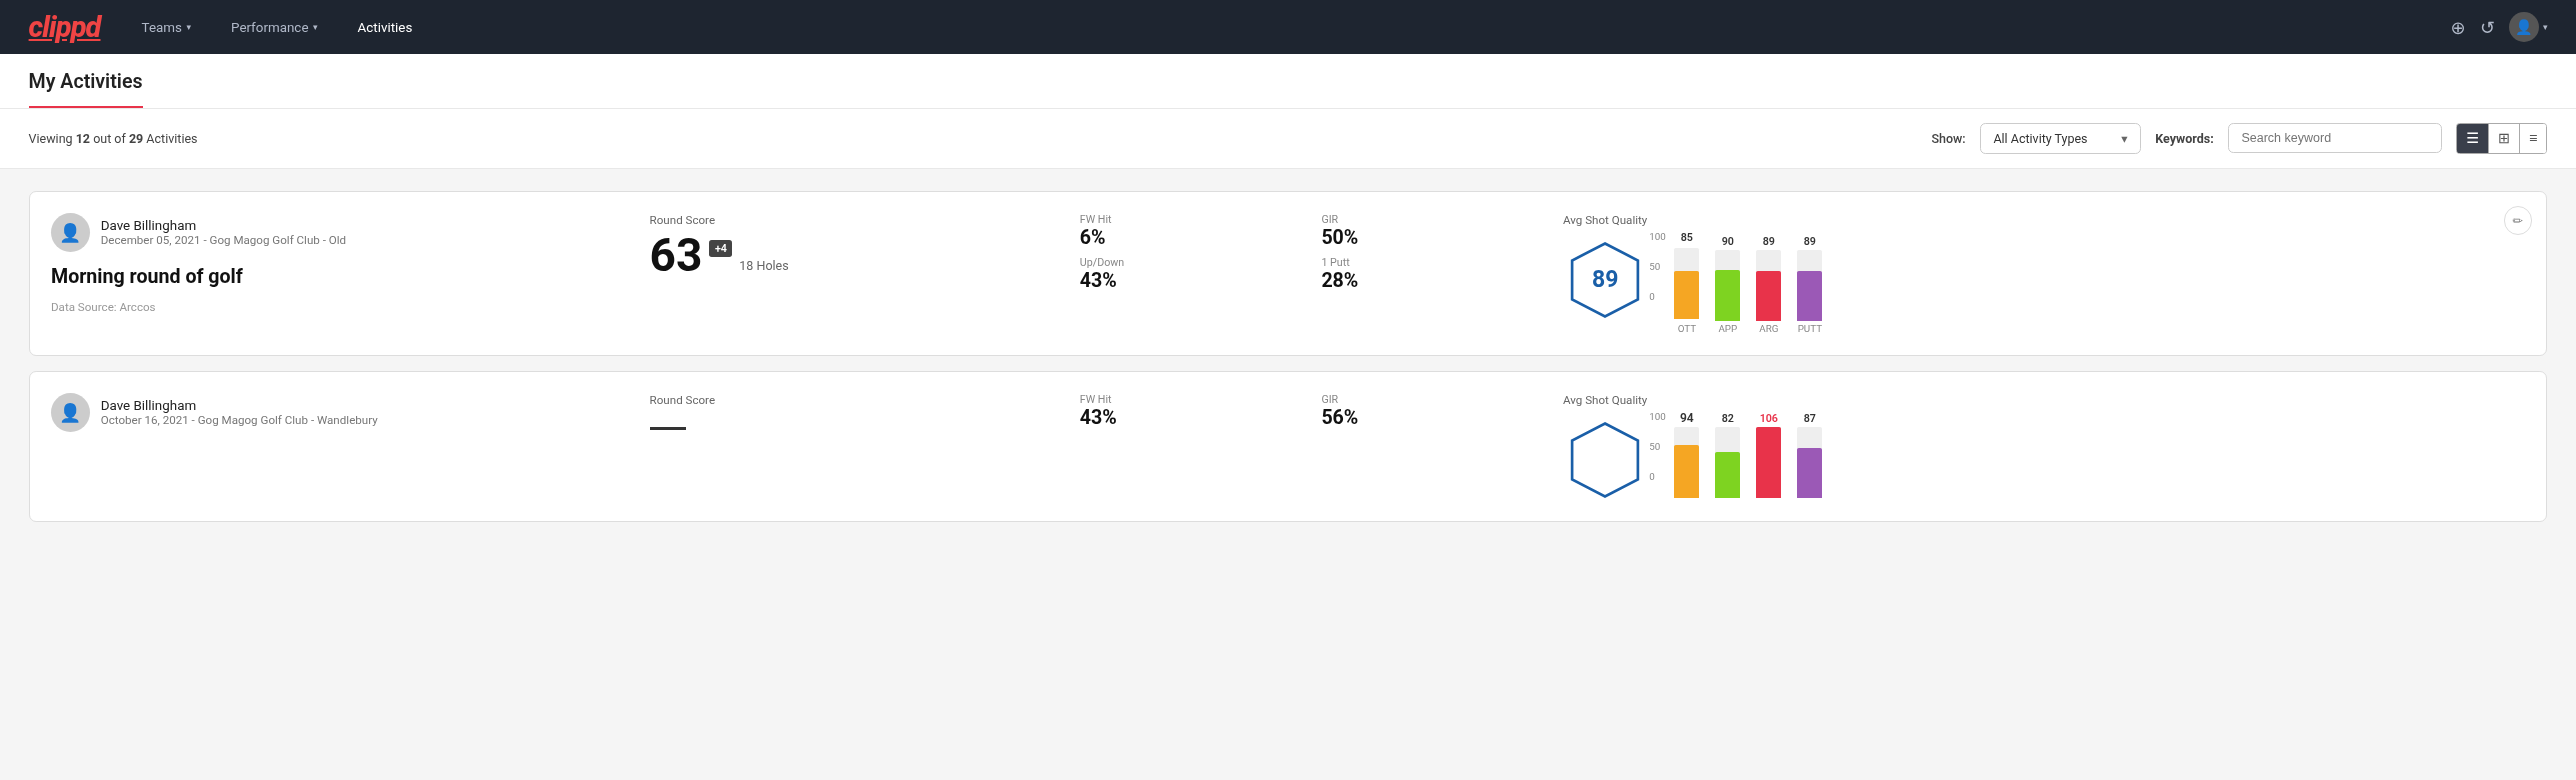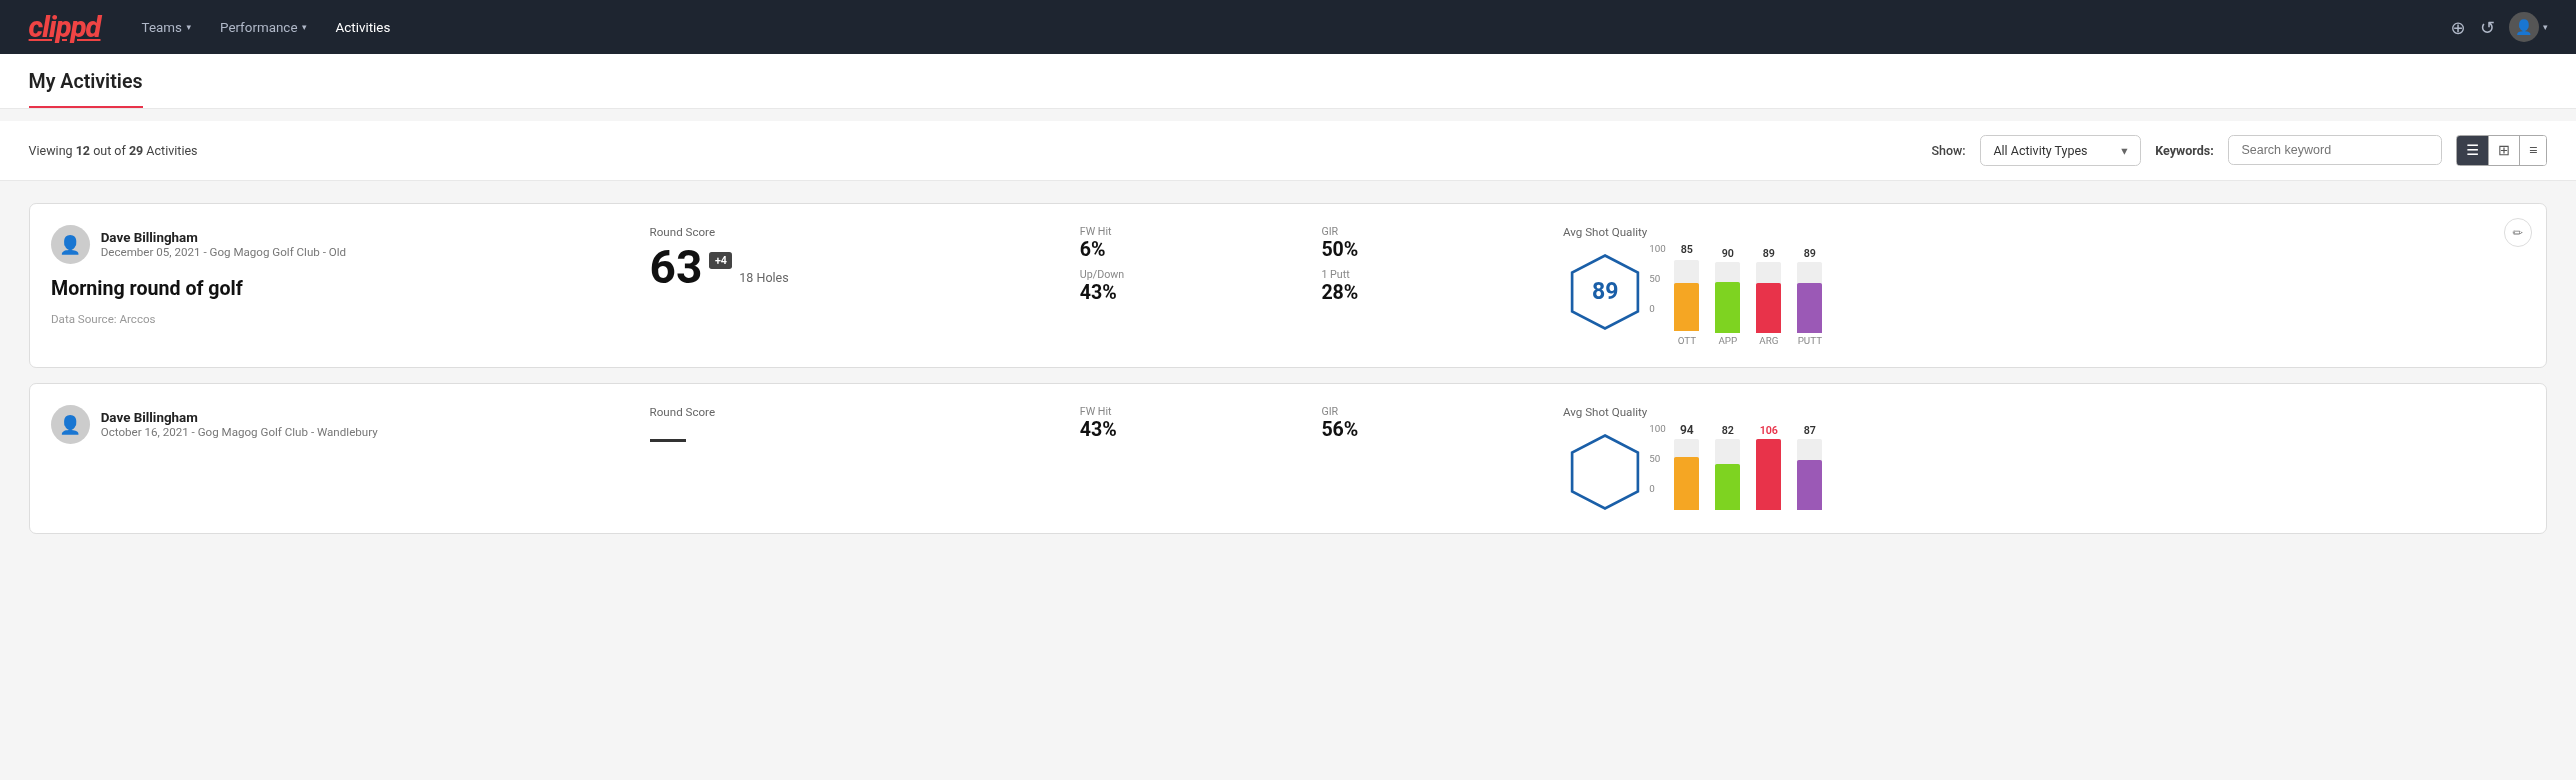--- a/index.html
+++ b/index.html
@@ -18,21 +18,21 @@
       color: #ef4444;
       font-size: 29px;
       font-weight: 800;
       letter-spacing: -0.9px;
       font-style: italic;
       text-decoration: underline;
     }
     .nav-items {
       display: flex;
       align-items: center;
-      gap: 4px;
+      gap: 15px;
       flex: 1;
     }
     .nav-item {
       color: #b0b8c8;
       font-size: 13.4px;
       padding: 7.1px 12.5px;
       display: flex;
       align-items: center;
       gap: 4.5px;
       cursor: pointer;
@@ -83,21 +83,20 @@
     }
 
     
     .filter-bar {
       background: #fff;
       padding: 14.3px 28.6px;
       display: flex;
       align-items: center;
       gap: 14.3px;
       border-bottom: 0.9px solid #e8e8e8;
-      margin-top: 12px;
     }
     .viewing-text {
       font-size: 12.5px;
       color: #444;
       flex: 1;
     }
     .viewing-text strong { font-weight: 700; }
     .show-label {
       font-size: 12.5px;
       color: #444;
@@ -184,21 +183,21 @@
       width: 39px; height: 39px;
       border-radius: 50%;
       background: #ccc;
       display: flex; align-items: center; justify-content: center;
       color: #888;
       font-size: 18px;
       flex-shrink: 0;
     }
     .card-meta h3 {
       font-size: 13.4px;
-      font-weight: 700;
+      font-weight: 400;
       color: #222;
     }
     .card-meta .date-course {
       font-size: 11.6px;
       color: #777;
     }
     .card-title {
       font-size: 19.6px;
       font-weight: 700;
       color: #111;

